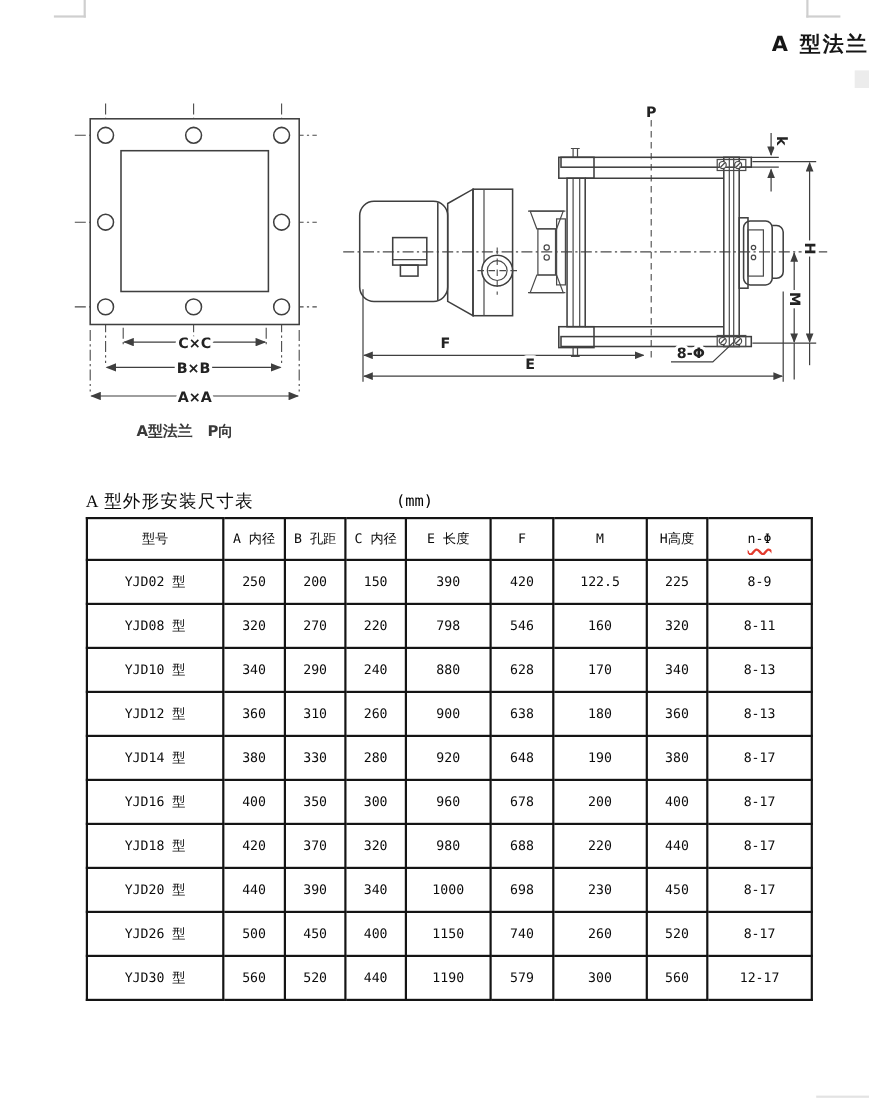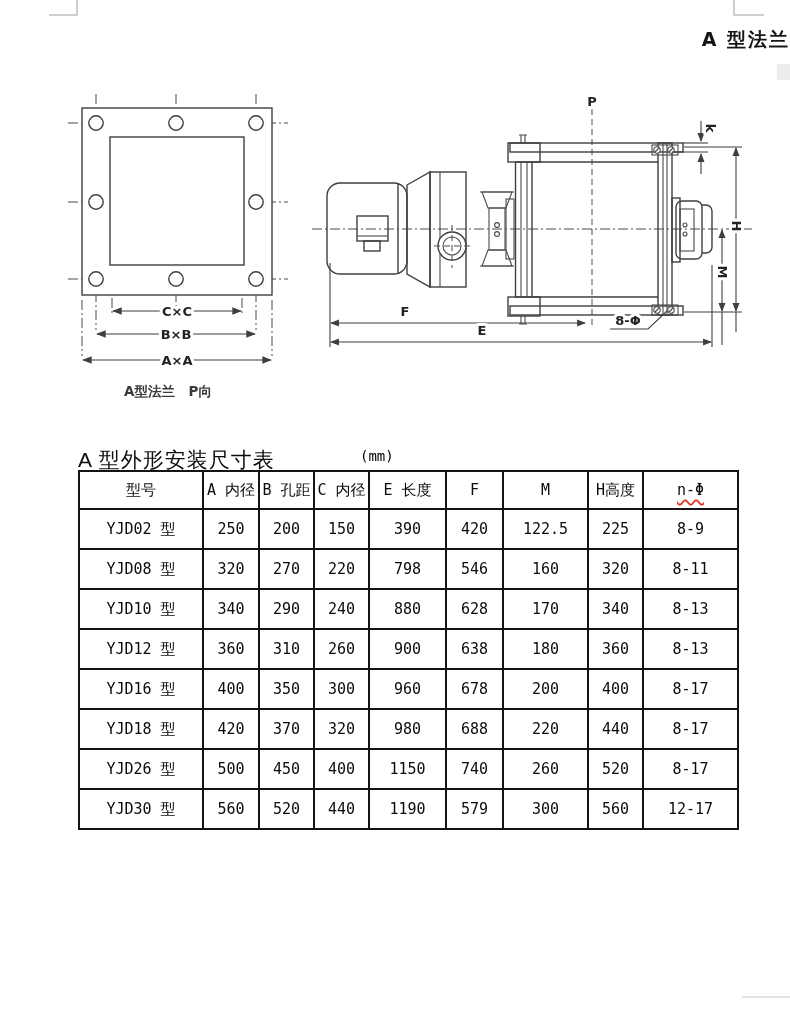--- a/index.html
+++ b/index.html
@@ -33,32 +33,32 @@
   .dim{stroke:#3f3f3f;stroke-width:1.1;fill:none;}
   .dim-label{
     font-family:"DejaVu Sans", sans-serif;font-size:13px;font-weight:600;fill:#222;
     paint-order:stroke;stroke:#ffffff;stroke-width:6px;stroke-linejoin:round;
   }
   .cap-label{font-family:"DejaVu Sans", sans-serif;font-size:13.5px;font-weight:600;fill:#3a3a3a;
     paint-order:stroke;stroke:#ffffff;stroke-width:5px;stroke-linejoin:round;}
 
   
   #table-title{
-    left:78px;top:446px;font-family:Liberation Sans, sans-serif;
-    font-size:21px;color:#0d0d0d;letter-spacing:1px;
+    left:78px;top:446px;font-family:Liberation Serif, serif;
+    font-size:16px;color:#0d0d0d;letter-spacing:1px;
   }
   #table-unit{
     left:360px;top:448px;font-family:"DejaVu Sans Mono","Liberation Mono",monospace;
     font-size:14px;color:#000000;
   }
   #dimension-table{
     left:78px;top:470px;
   }
   table{border-collapse:collapse;table-layout:fixed;width:659px;
-    font-family:"DejaVu Sans Mono","Liberation Mono",monospace;font-size:15px;color:#0b0b0b;}
+    font-family:"DejaVu Sans Mono","Liberation Mono",monospace;font-size:12px;color:#0b0b0b;}
   th,td{border:2px solid #141414;text-align:center;vertical-align:middle;
     padding:0;height:38px;font-weight:400;overflow:hidden;white-space:nowrap;}
   thead th{height:36px;}
   .squiggle{text-decoration:underline wavy #e23b2e 1.5px;text-underline-offset:4px;}
 </style>
 </head>
 <body>
 
 <div class="abs corner" id="corner-left"></div>
 <div class="abs corner" id="corner-right"></div>
@@ -286,39 +286,61 @@
           <td>360</td>
           <td>310</td>
           <td>260</td>
           <td>900</td>
           <td>638</td>
           <td>180</td>
           <td>360</td>
           <td>8-13</td>
         </tr>
         <tr>
+          <td>YJD14 型</td>
+          <td>380</td>
+          <td>330</td>
+          <td>280</td>
+          <td>920</td>
+          <td>648</td>
+          <td>190</td>
+          <td>380</td>
+          <td>8-17</td>
+        </tr>
+        <tr>
           <td>YJD16 型</td>
           <td>400</td>
           <td>350</td>
           <td>300</td>
           <td>960</td>
           <td>678</td>
           <td>200</td>
           <td>400</td>
           <td>8-17</td>
         </tr>
         <tr>
           <td>YJD18 型</td>
           <td>420</td>
           <td>370</td>
           <td>320</td>
           <td>980</td>
           <td>688</td>
           <td>220</td>
           <td>440</td>
+          <td>8-17</td>
+        </tr>
+        <tr>
+          <td>YJD20 型</td>
+          <td>440</td>
+          <td>390</td>
+          <td>340</td>
+          <td>1000</td>
+          <td>698</td>
+          <td>230</td>
+          <td>450</td>
           <td>8-17</td>
         </tr>
         <tr>
           <td>YJD26 型</td>
           <td>500</td>
           <td>450</td>
           <td>400</td>
           <td>1150</td>
           <td>740</td>
           <td>260</td>

